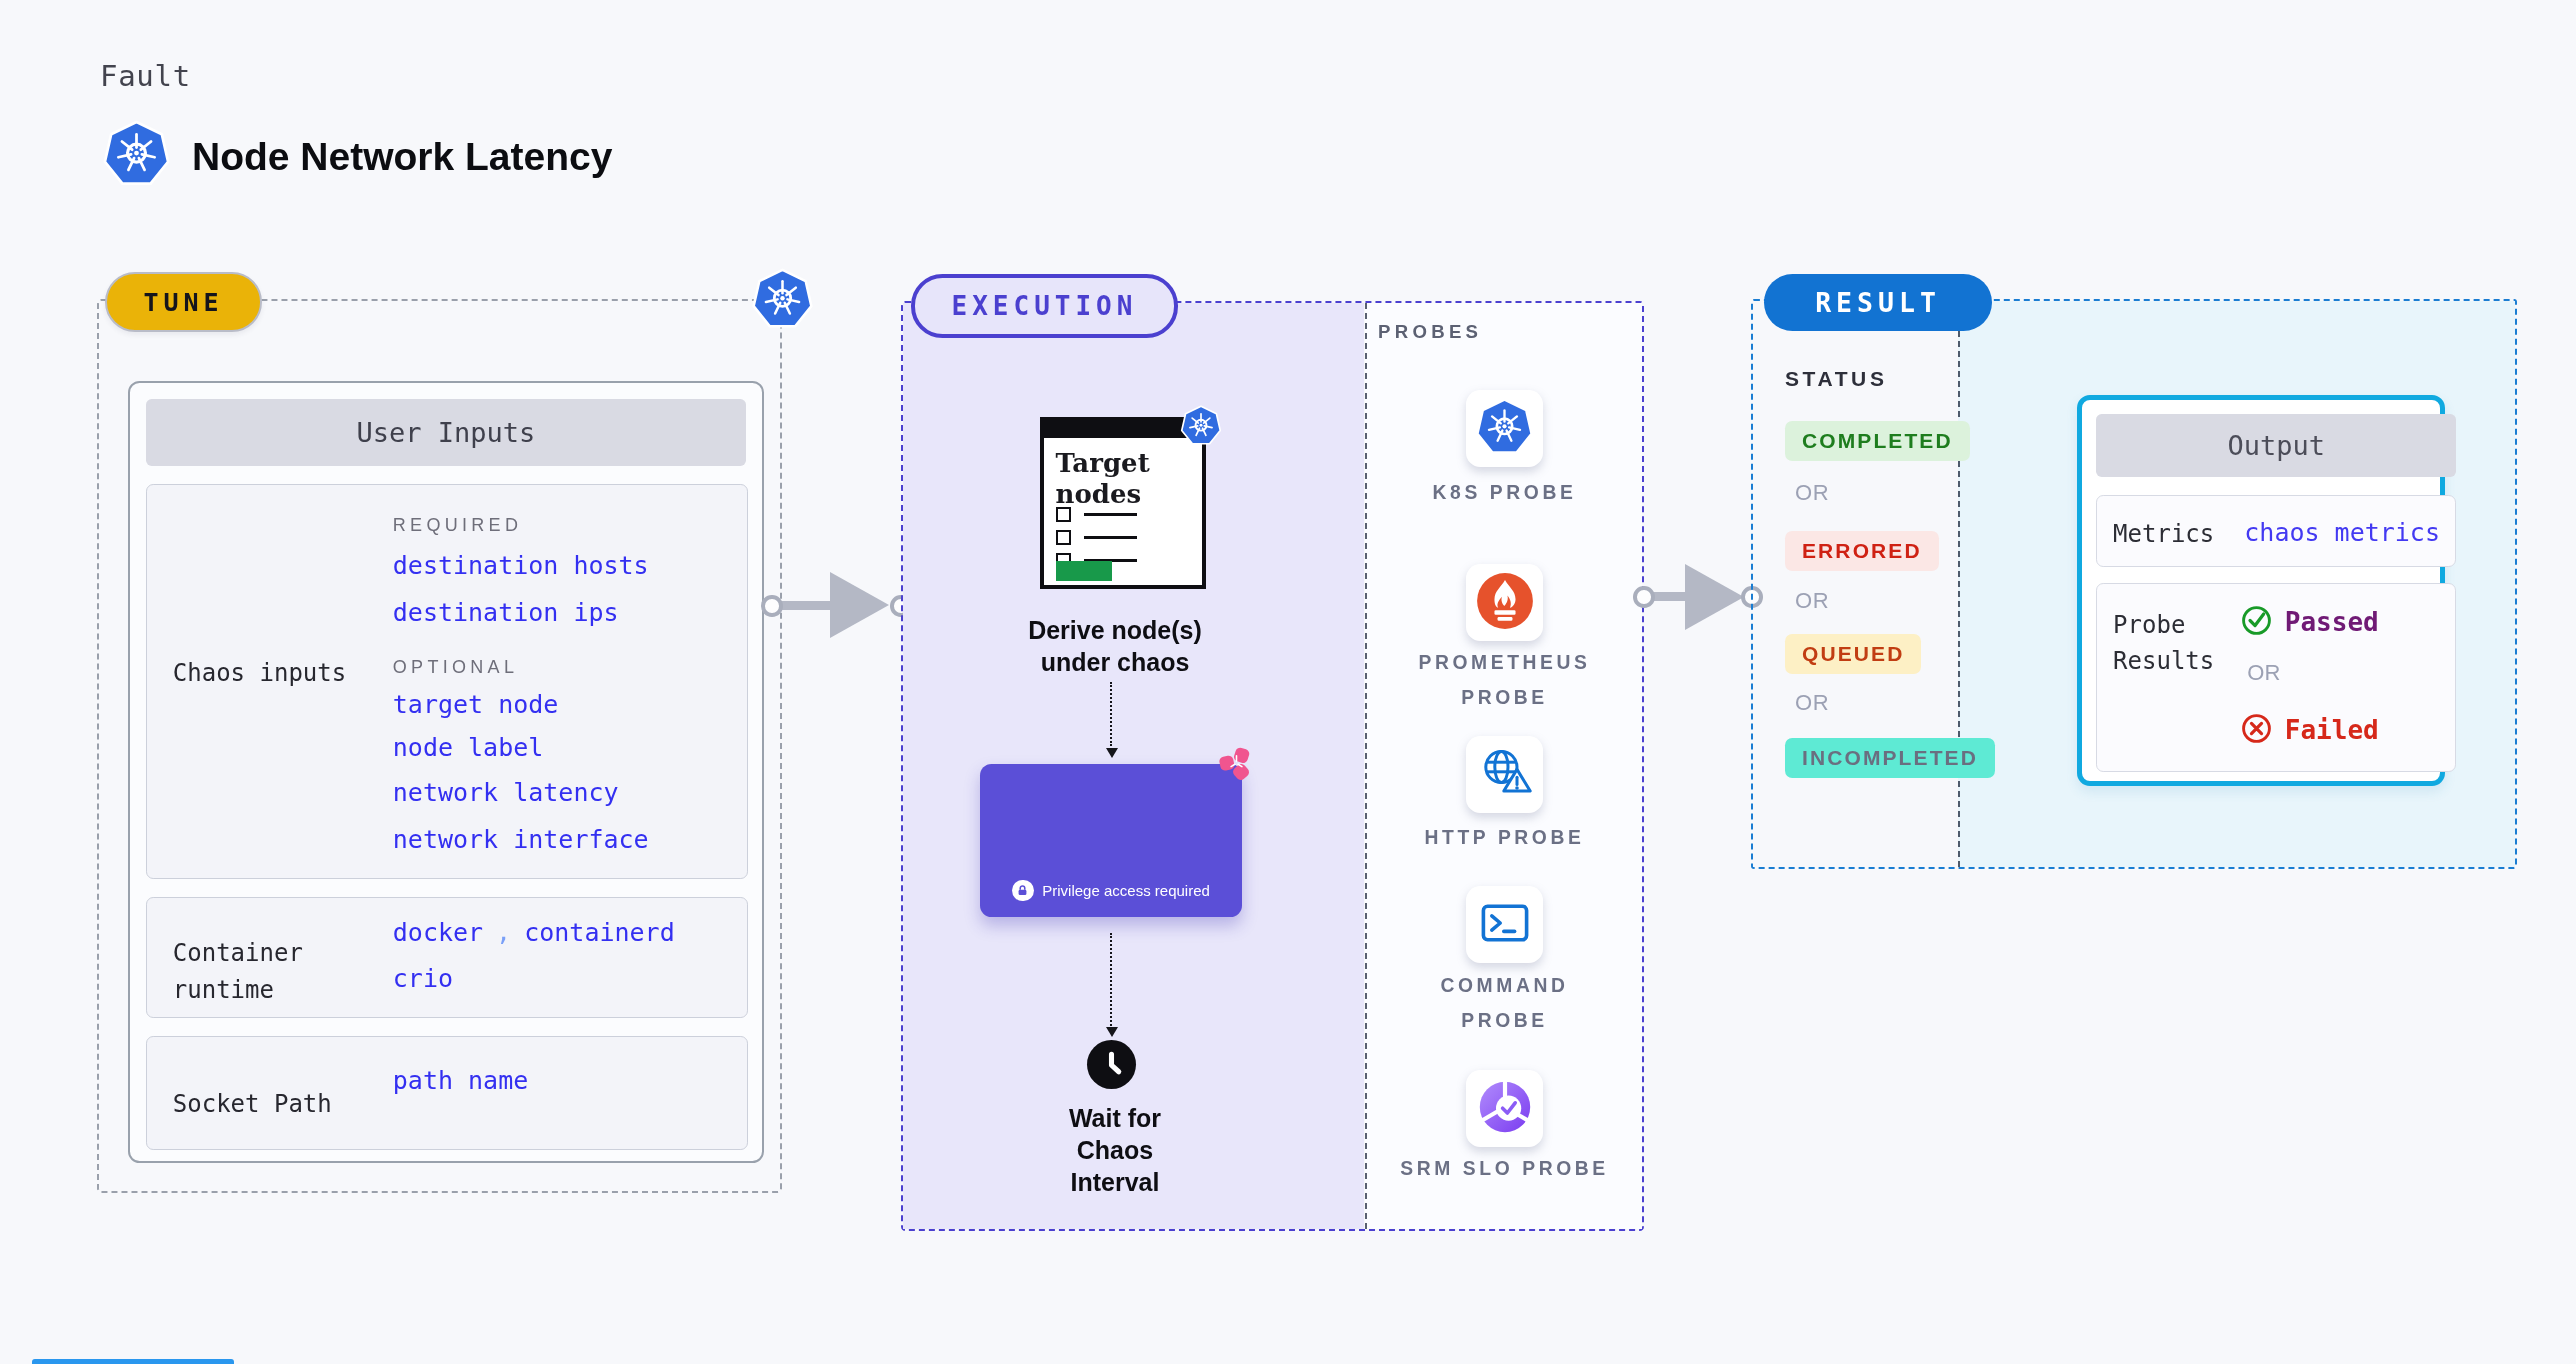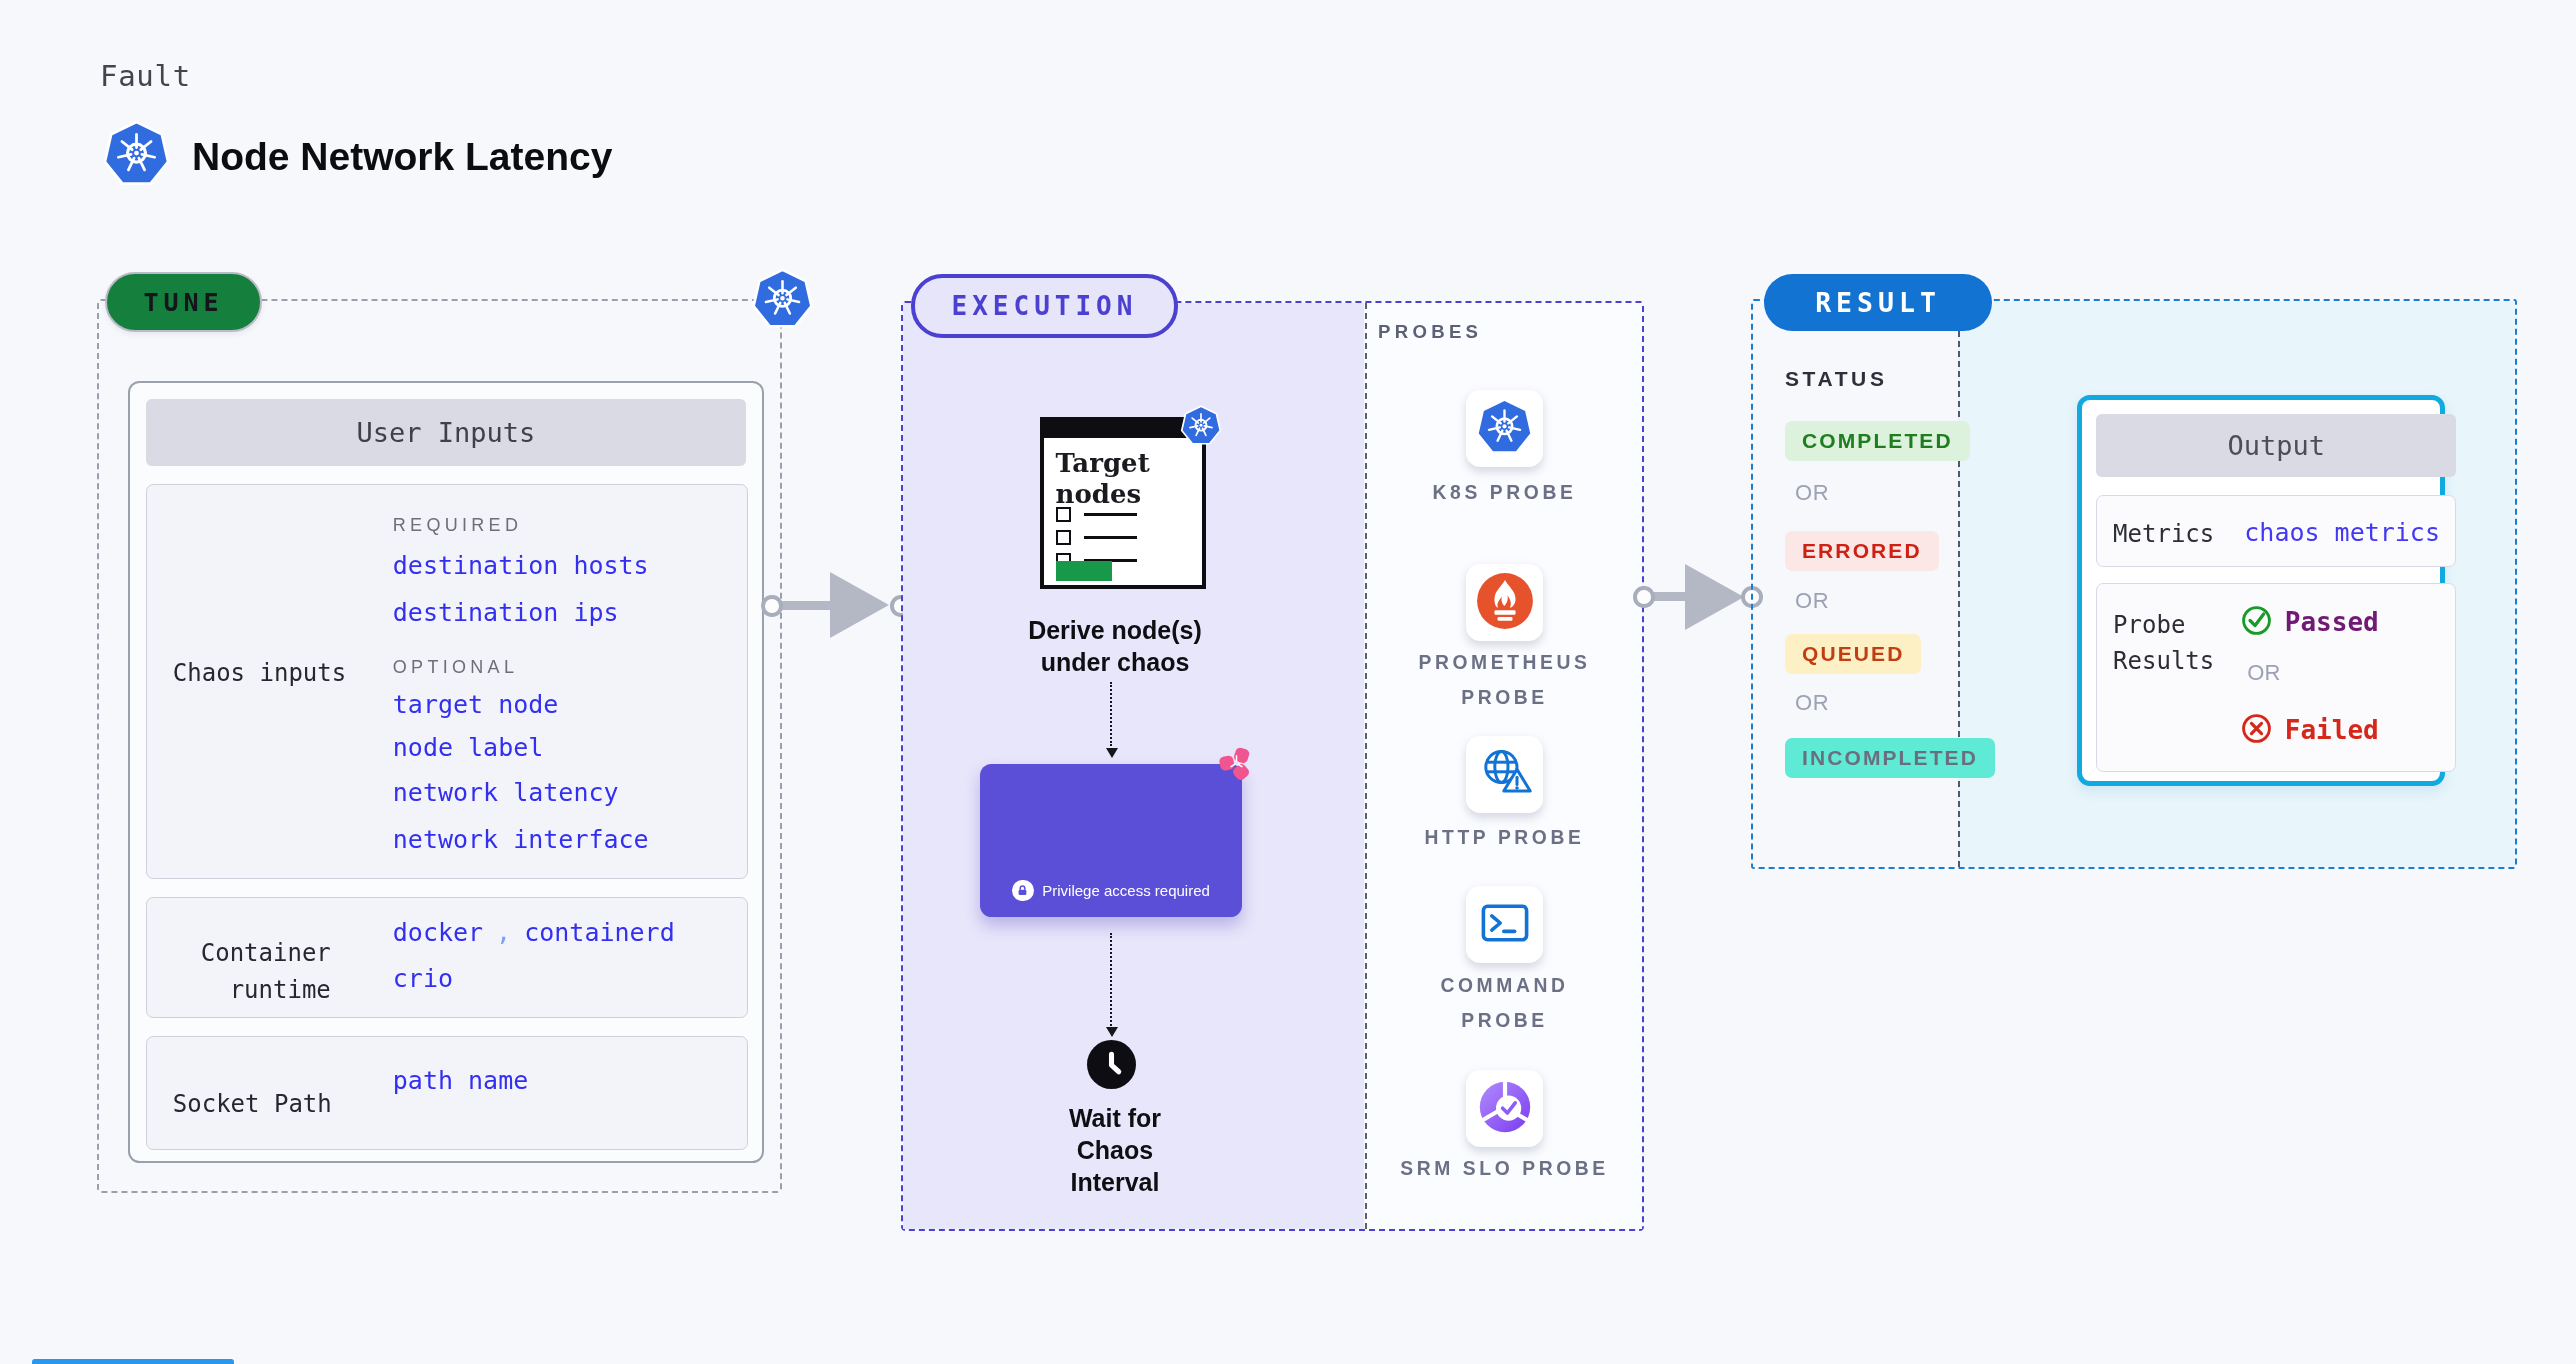--- a/index.html
+++ b/index.html
@@ -14,21 +14,21 @@
   .kicker{left:100px;top:59px;font-size:29px;color:#43444e;letter-spacing:0.7px;}
   .page-title{left:192px;top:135px;font-family:"Liberation Sans",sans-serif;font-weight:bold;
     font-size:39px;color:#0c0d11;}
   .header-logo{left:102px;top:120px;}
 
   
   .pill{display:flex;align-items:center;justify-content:center;border-radius:31.5px;
     font-weight:bold;letter-spacing:5px;}
   .tune-panel{left:97px;top:299px;width:681px;height:890px;
     border:2.1px dashed #9aa0ab;border-radius:4.3px;}
-  .tune-badge{left:105px;top:272px;width:153px;height:56px;background:#15803d;
+  .tune-badge{left:105px;top:272px;width:153px;height:56px;background:#eab308;
     border:2.9px solid #b9bcc8;font-size:25px;color:#15151c;box-shadow:0 2.9px 5.7px rgba(60,60,90,.08);}
   .tune-k8s{left:751px;top:268px;}
 
   .ui-card{left:128px;top:381px;width:632px;height:778px;background:#fbfcfe;
     border:2.1px solid #99a1ac;border-radius:11.5px;}
   .ui-header{left:15.8px;top:15.8px;width:600px;height:67px;background:#d9dae3;border-radius:5.7px;
     display:flex;align-items:center;justify-content:center;font-size:27px;color:#3f404c;}
   .ui-section{position:absolute;left:15.8px;width:600px;background:#f3f4f9;
     border:1.4px solid #ccd0db;border-radius:7.2px;}
   .sec-chaos{top:101px;height:393px;}
@@ -241,21 +241,21 @@
     <div class="blue-val" style="top:66px;">destination hosts</div>
     <div class="blue-val" style="top:113px;">destination ips</div>
     <div class="cap-label" style="top:172px;">OPTIONAL</div>
     <div class="blue-val" style="top:205px;">target node</div>
     <div class="blue-val" style="top:248px;">node label</div>
     <div class="blue-val" style="top:293px;">network latency</div>
     <div class="blue-val" style="top:340px;">network interface</div>
   </div>
 
   <div class="ui-section sec-runtime">
-    <div class="sec-label" style="top:21.5px;width:158px;text-align:right;">Container runtime</div>
+    <div class="sec-label" style="top:21.5px;width:158px;">Container runtime</div>
     <div class="blue-val runtime-line1" style="top:20px;">
       <span>docker</span>
         <span class="comma">,</span>
         <span>containerd</span>
     </div>
     <div class="blue-val" style="top:66px;">crio</div>
   </div>
 
   <div class="ui-section sec-socket">
     <div class="sec-label" style="top:34px;">Socket Path</div>

